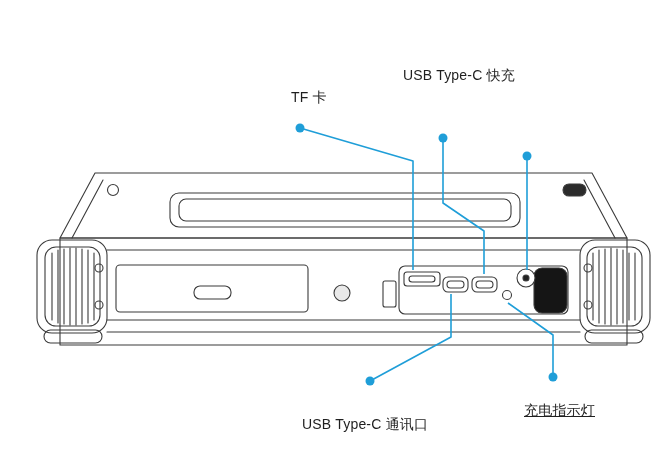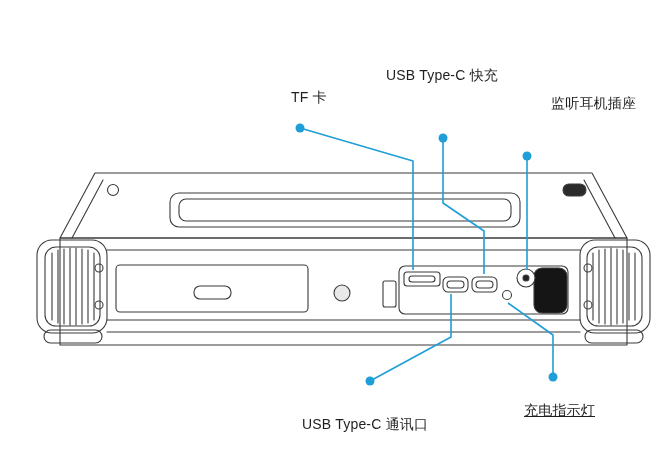--- a/index.html
+++ b/index.html
@@ -13,21 +13,21 @@
     font-family: "Liberation Sans", sans-serif;
   }
   .canvas svg { position: absolute; left: 0; top: 0; }
   .label {
     position: absolute;
     white-space: nowrap;
     font-size: 14px;
     color: var(--text, #1f1f1f);
     letter-spacing: 0.2px;
   }
-  .label-stack { text-align: left; line-height: 23px; }
+  .label-stack { text-align: center; line-height: 23px; }
   .ink {
     stroke: var(--line-art, #3b3b3b);
     stroke-width: 1.1;
     fill: none;
     stroke-linecap: round;
     stroke-linejoin: round;
   }
   .callout-line {
     stroke: var(--callout, #1f9ed8);
     stroke-width: 1.6;
@@ -127,19 +127,18 @@
       <circle class="callout-dot" cx="553" cy="377" r="4.5"></circle>
     </g>
   </svg>
 
   <div class="label" style="left:291px; top:89px;">TF 卡</div>
 
   <div class="label label-stack" style="left:386px; top:64px; width:146px;">
     <div>USB Type-C 快充</div>
   </div>
 
-  <div class="label" style="left:551px; top:95px;">监听耳机插座</div>
 
   <div class="label" style="left:302px; top:400px;margin-top:16px;">USB Type-C 通讯口</div>
 
   <div class="label" style="left:524px; top:402px;text-decoration:underline;">充电指示灯</div>
 
 </div>
 
 </body></html>

